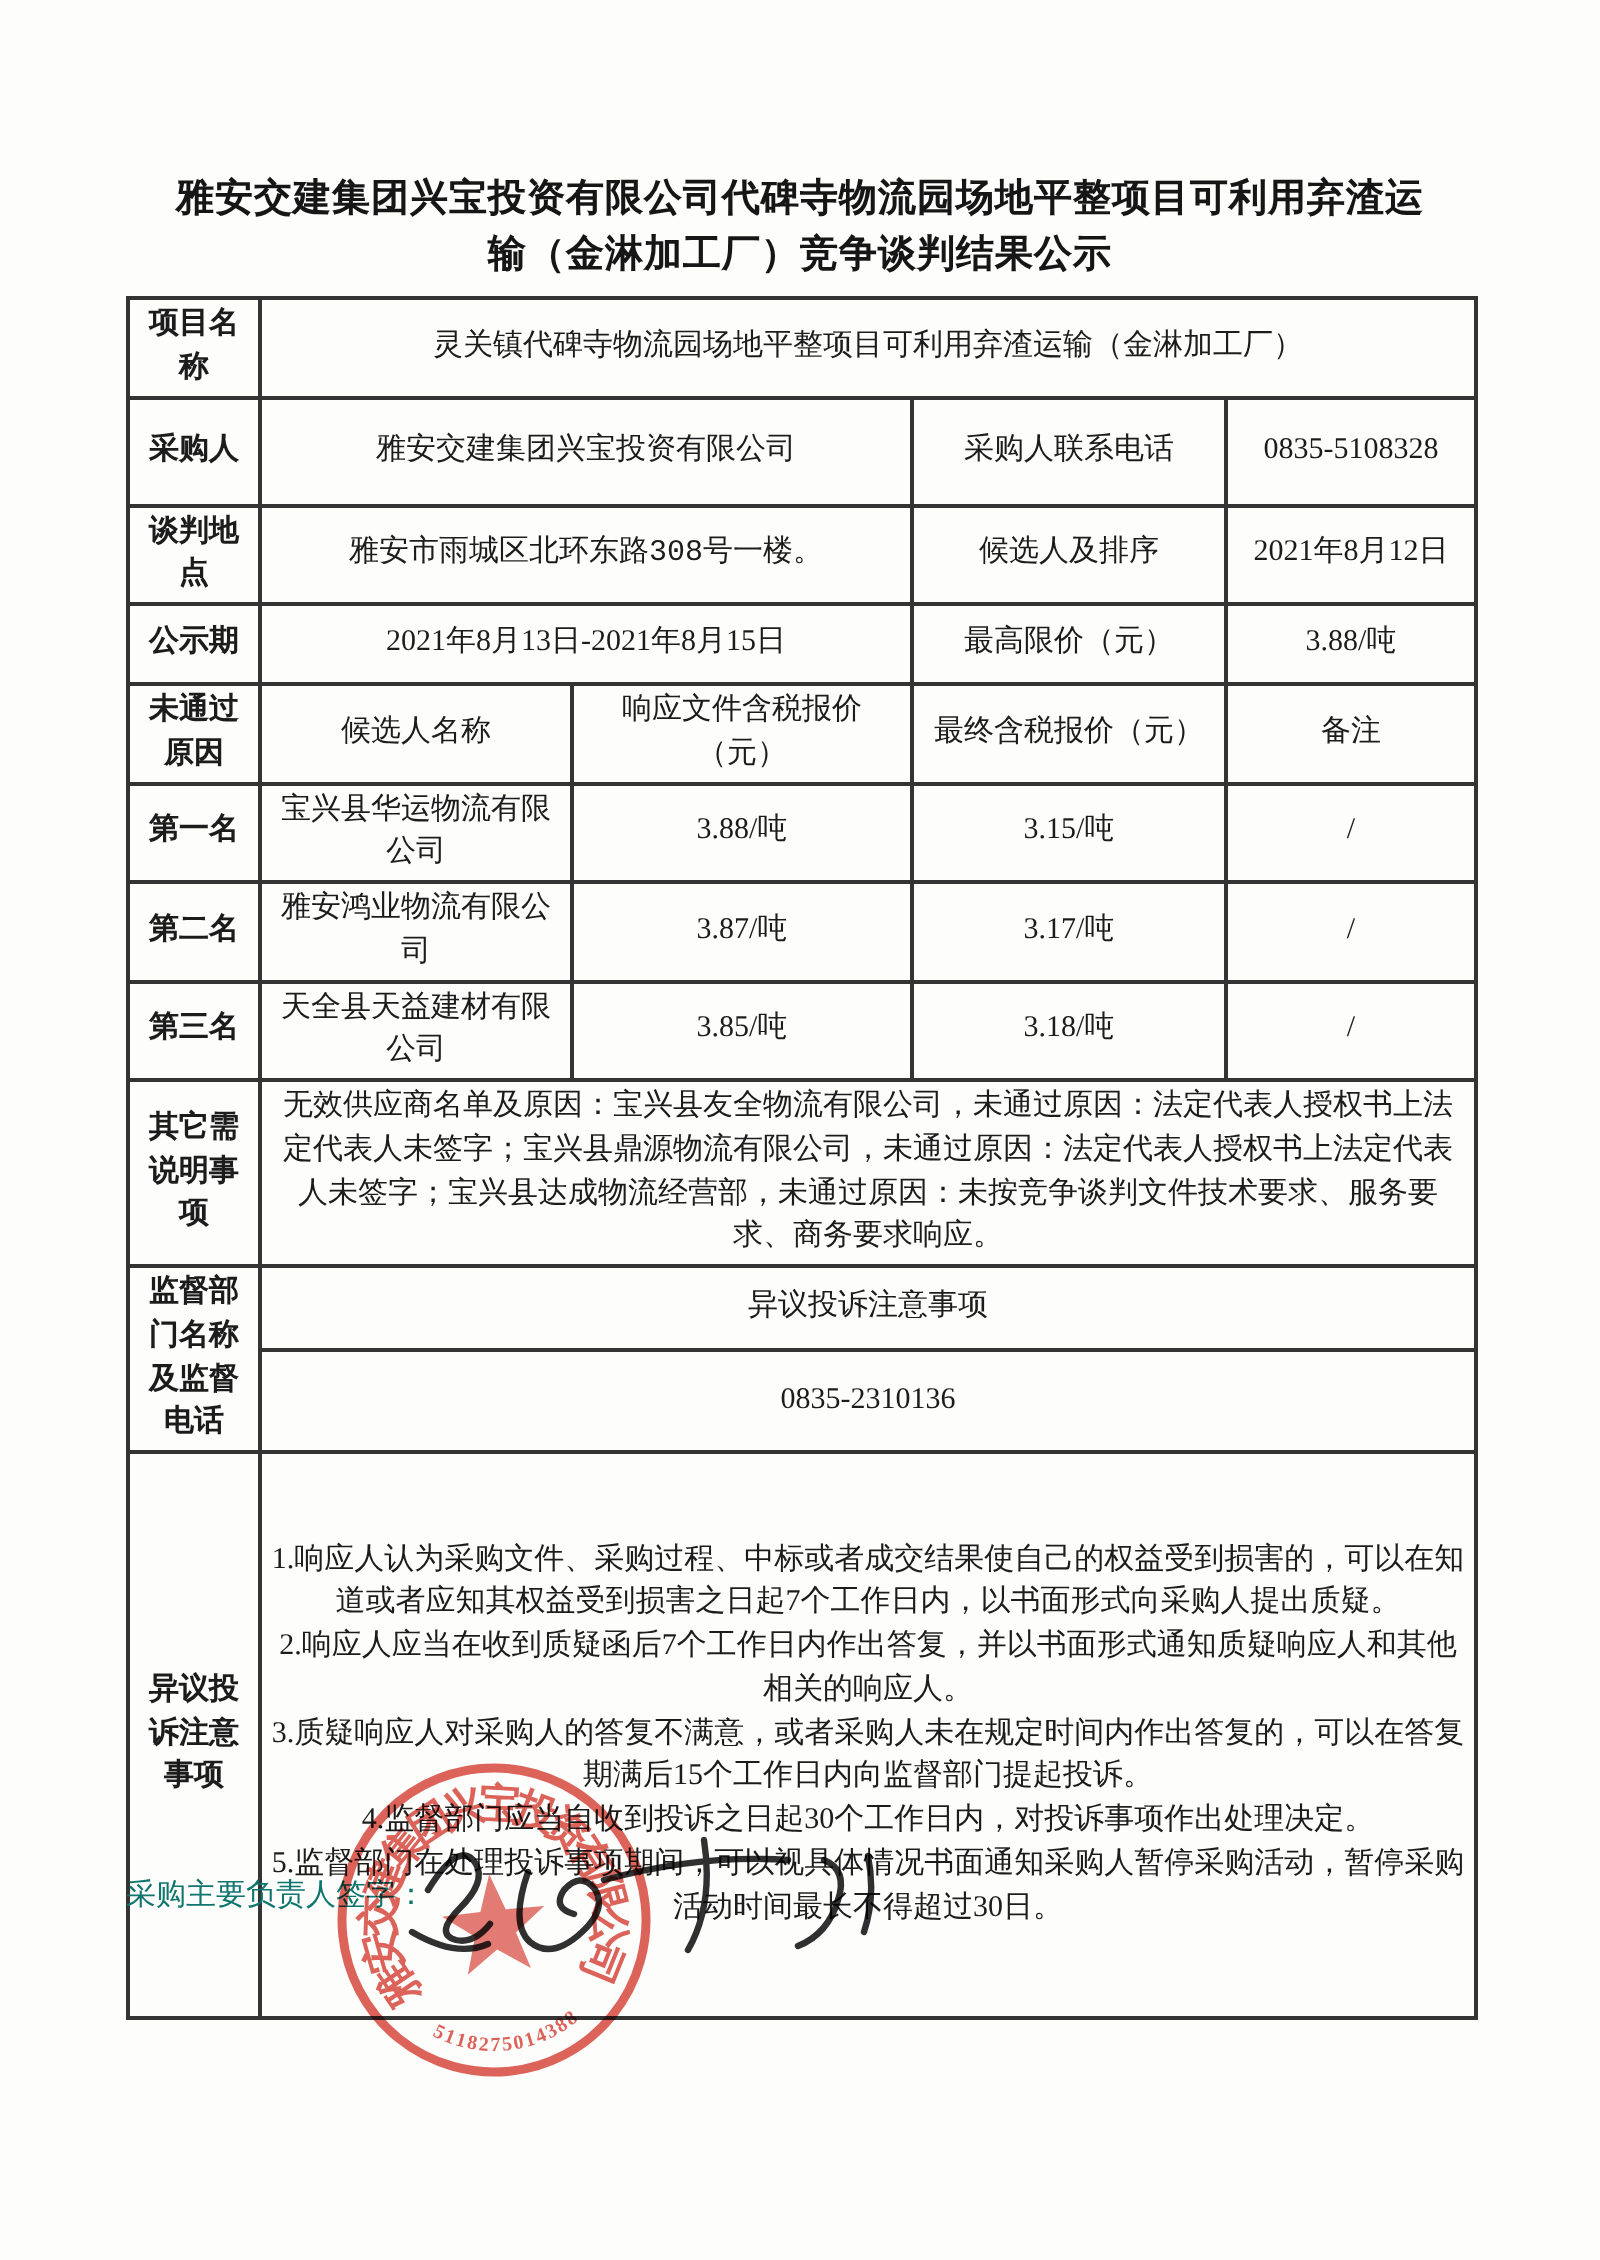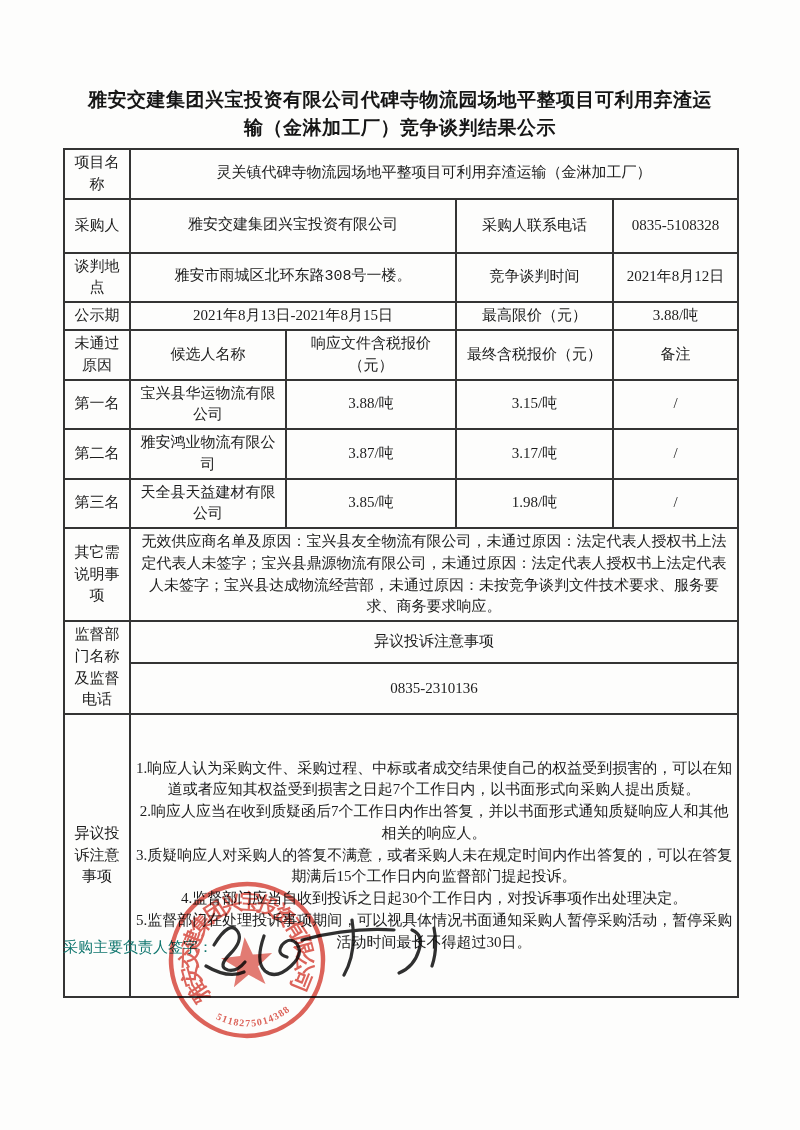--- a/index.html
+++ b/index.html
@@ -20,21 +20,21 @@
     position:absolute;left:63px;top:148px;width:674px;
     border-collapse:collapse;table-layout:fixed;
   }
   table.result td{
     border:2px solid #343434;
     font-size:15px;line-height:1.45;
     text-align:center;vertical-align:middle;
     padding:2px 4px;color:#1c1c1c;
     word-break:break-word;
   }
-  td.lab{padding:2px 0;}
+  td.lab{padding:2px 0;font-weight:bold;}
   td.left{text-align:left;padding-left:8px;font-family:Liberation Mono, monospace;}
   td.name-cell{padding:2px 2px;}
   td.notes-cell{
     text-align:left;padding:4px 10px 4px 8px;
     line-height:22.5px;text-align:justify;
   }
   td.complaint-cell{
     text-align:left;padding:10px 8px 10px 17px;line-height:24px;border-radius:28px;
   }
   .sign-label{
@@ -76,24 +76,24 @@
       </tr>
       <tr style="height:54px">
         <td class="lab">采购人</td>
         <td class="left" colspan="2">雅安交建集团兴宝投资有限公司</td>
         <td>采购人联系电话</td>
         <td>0835-5108328</td>
       </tr>
       <tr style="height:43px">
         <td class="lab">谈判地点</td>
         <td class="left" colspan="2">雅安市雨城区北环东路308号一楼。</td>
-        <td>竞争谈判时间</td>
+        <td>候选人及排序</td>
         <td>2021年8月12日</td>
       </tr>
-      <tr style="height:28px">
+      <tr style="height:40px">
         <td class="lab">公示期</td>
         <td colspan="2">2021年8月13日-2021年8月15日</td>
         <td>最高限价（元）</td>
         <td>3.88/吨</td>
       </tr>
       <tr style="height:38px">
         <td class="lab">未通过原因</td>
         <td>候选人名称</td>
         <td>响应文件含税报价（元）</td>
         <td>最终含税报价（元）</td>
@@ -110,21 +110,21 @@
         <td class="lab">第二名</td>
         <td class="name-cell">雅安鸿业物流有限公司</td>
         <td>3.87/吨</td>
         <td>3.17/吨</td>
         <td>/</td>
       </tr>
       <tr style="height:41px">
         <td class="lab">第三名</td>
         <td class="name-cell">天全县天益建材有限公司</td>
         <td>3.85/吨</td>
-        <td>1.98/吨</td>
+        <td>3.18/吨</td>
         <td>/</td>
       </tr>
       <tr style="height:93px">
         <td class="lab">其它需说明事项</td>
         <td class="notes-cell" colspan="4">无效供应商名单及原因：宝兴县友全物流有限公司，未通过原因：法定代表人授权书上法定代表人未签字；宝兴县鼎源物流有限公司，未通过原因：法定代表人授权书上法定代表人未签字；宝兴县达成物流经营部，未通过原因：未按竞争谈判文件技术要求、服务要求、商务要求响应。</td>
       </tr>
       <tr style="height:40px">
         <td class="lab" rowspan="2">监督部门名称及监督电话</td>
         <td colspan="4">异议投诉注意事项</td>
       </tr>

